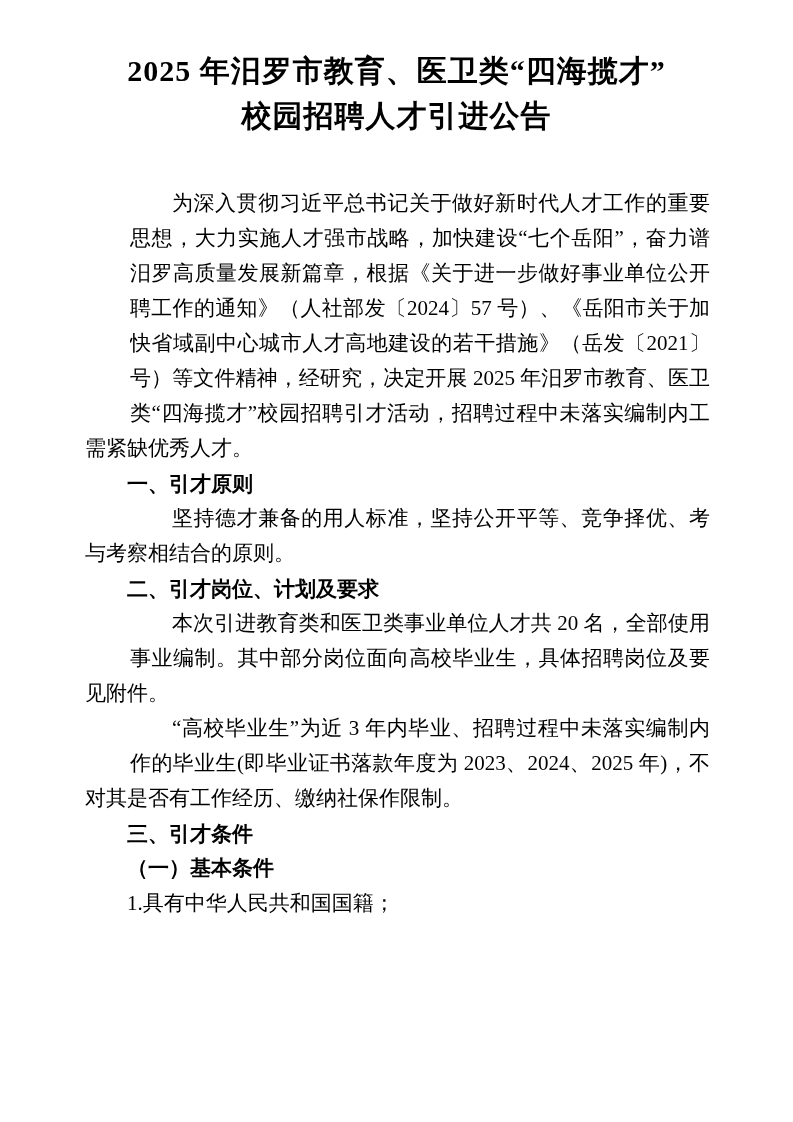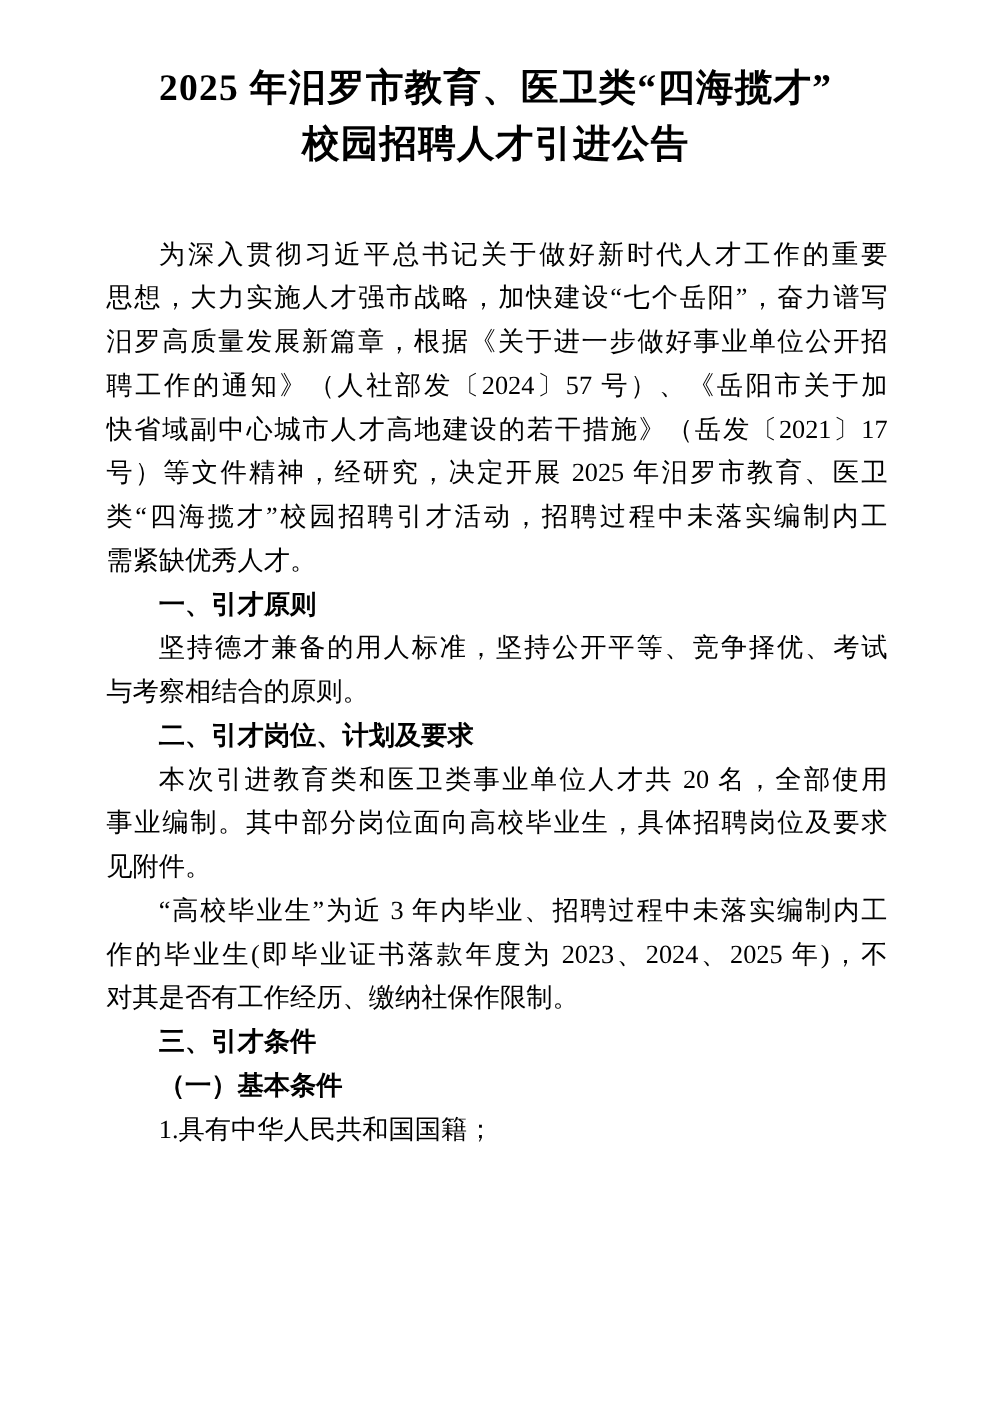--- a/index.html
+++ b/index.html
@@ -28,21 +28,21 @@
   .doc-body {
     margin: 48px 83px 0 85px;
     font-size: 21px;
     line-height: 35px;
   }
   .line {
     height: 35px;
     overflow: hidden;
     text-align: justify;
   }
-  .line.fill { text-align-last: justify; }
+  .line.fill { text-align-last: justify; margin-left: 45px; }
   .line.indent { text-indent: 2em; }
   .heading {
     height: 35px;
     text-indent: 2em;
     font-weight: bold;
     font-family: "Liberation Sans", sans-serif;
   }
   .subheading {
     height: 35px;
     text-indent: 2em;

